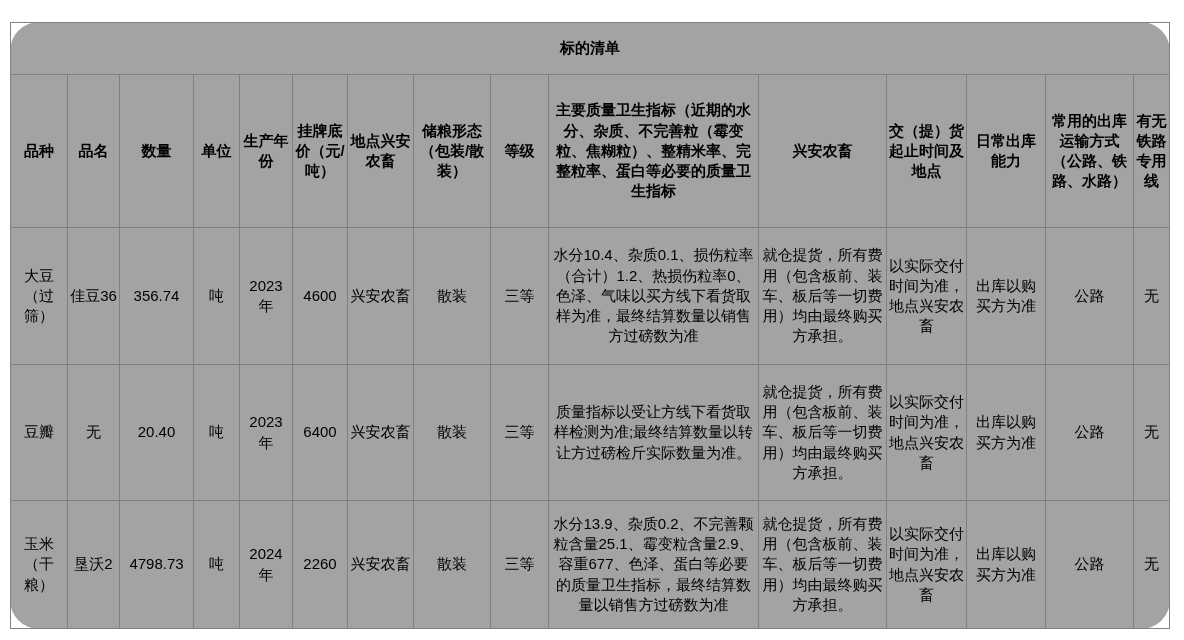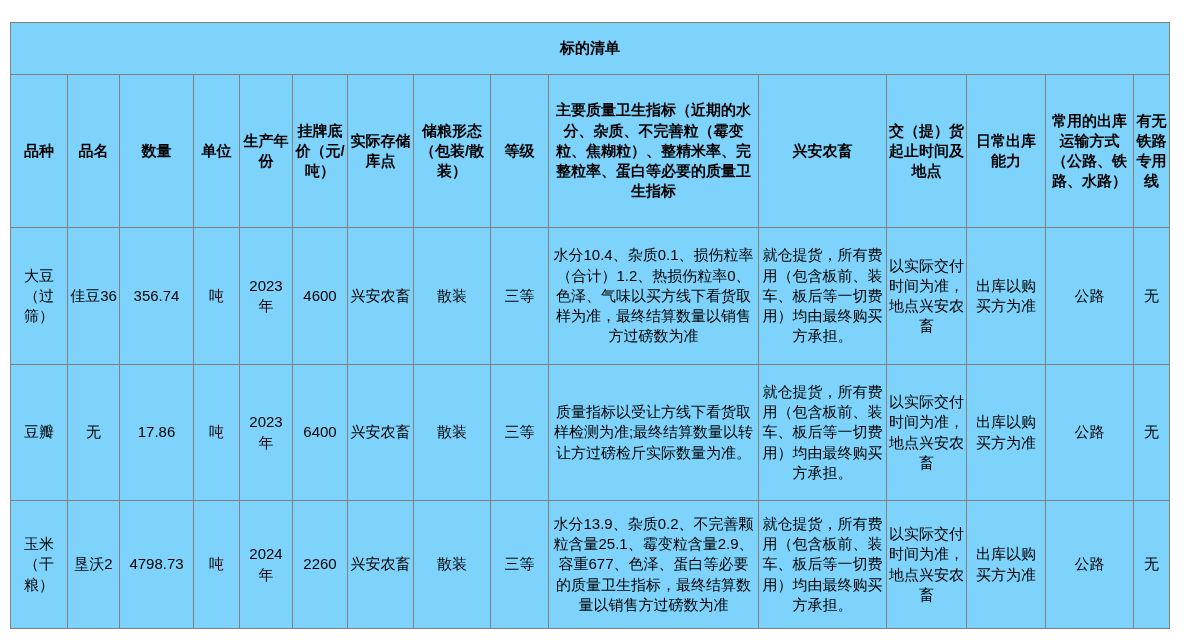--- a/index.html
+++ b/index.html
@@ -13,21 +13,22 @@
     color: #000;
   }
   .listing-table {
     position: absolute;
     left: 10px;
     top: 22px;
     width: 1159px;
     border-collapse: collapse;
     table-layout: fixed;
     font-size: 15px;
-    background: #7dd3fc;
+    background: #a3a3a3;
+    border-radius: 29px;
   }
   .listing-table th,
   .listing-table td {
     border: 1px solid #808080;
     text-align: center;
     vertical-align: middle;
     padding: 1px 2px;
     line-height: 1.35;
     word-break: break-all;
     overflow: hidden;
@@ -70,21 +71,21 @@
     <tr class="row-title">
       <th colspan="15" class="title-cell">标的清单</th>
     </tr>
     <tr class="row-header">
       <th>品种</th>
       <th>品名</th>
       <th>数量</th>
       <th>单位</th>
       <th>生产年份</th>
       <th>挂牌底价（元/吨）</th>
-      <th>实际存储库点</th>
+      <th>地点兴安农畜</th>
       <th>储粮形态（包装/散装）</th>
       <th>等级</th>
       <th>主要质量卫生指标（近期的水分、杂质、不完善粒（霉变粒、焦糊粒）、整精米率、完整粒率、蛋白等必要的质量卫生指标</th>
       <th>兴安农畜</th>
       <th>交（提）货起止时间及地点</th>
       <th>日常出库能力</th>
       <th>常用的出库运输方式（公路、铁路、水路）</th>
       <th>有无铁路专用线</th>
     </tr>
   </thead>
@@ -102,21 +103,21 @@
       <td>水分10.4、杂质0.1、损伤粒率（合计）1.2、热损伤粒率0、色泽、气味以买方线下看货取样为准，最终结算数量以销售方过磅数为准</td>
       <td>就仓提货，所有费用（包含板前、装车、板后等一切费用）均由最终购买方承担。</td>
       <td>以实际交付时间为准，地点兴安农畜</td>
       <td>出库以购买方为准</td>
       <td>公路</td>
       <td>无</td>
     </tr>
     <tr class="row-data-2">
       <td>豆瓣</td>
       <td>无</td>
-      <td>17.86</td>
+      <td>20.40</td>
       <td>吨</td>
       <td>2023年</td>
       <td>6400</td>
       <td>兴安农畜</td>
       <td>散装</td>
       <td>三等</td>
       <td>质量指标以受让方线下看货取样检测为准;最终结算数量以转让方过磅检斤实际数量为准。</td>
       <td>就仓提货，所有费用（包含板前、装车、板后等一切费用）均由最终购买方承担。</td>
       <td>以实际交付时间为准，地点兴安农畜</td>
       <td>出库以购买方为准</td>

